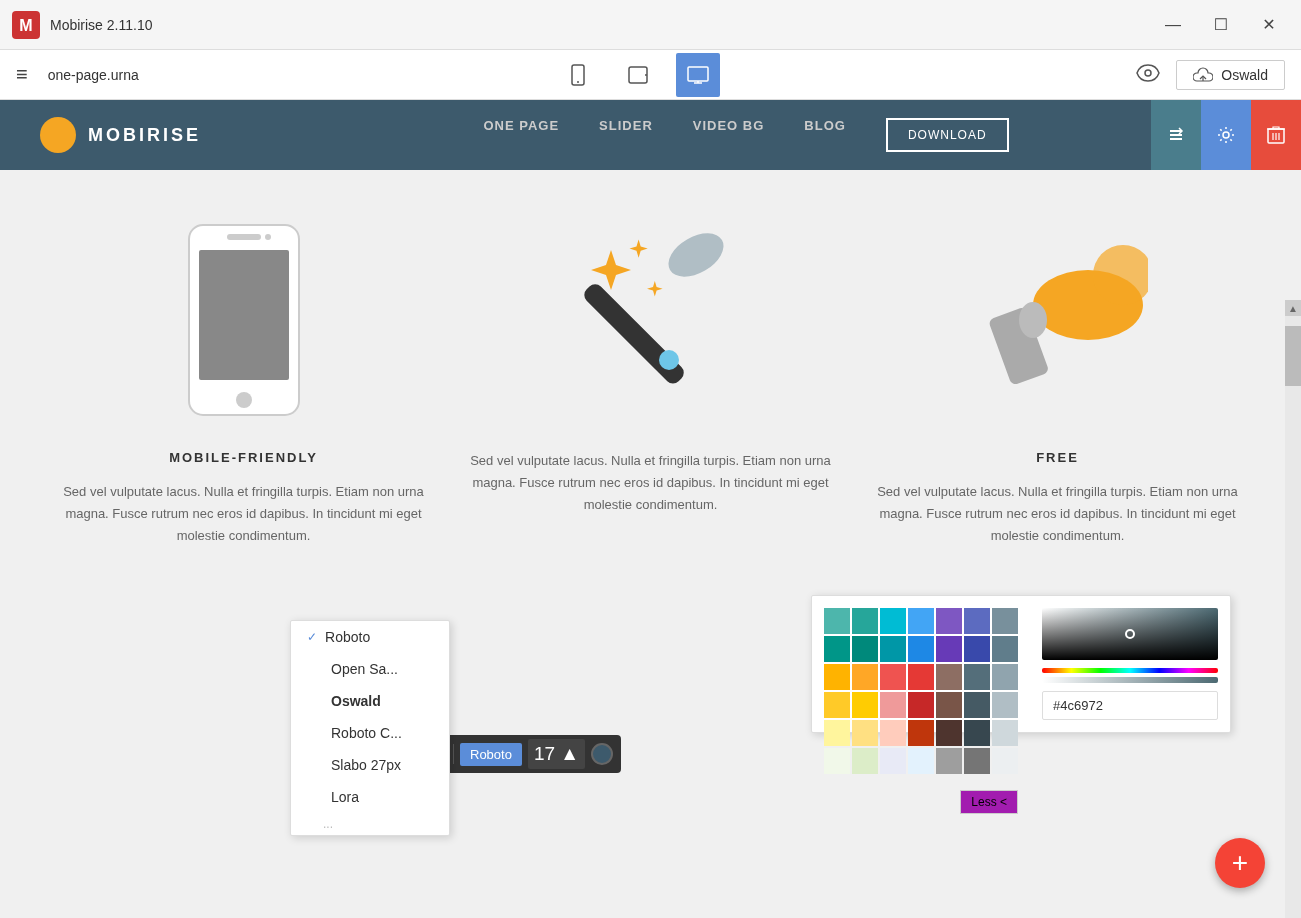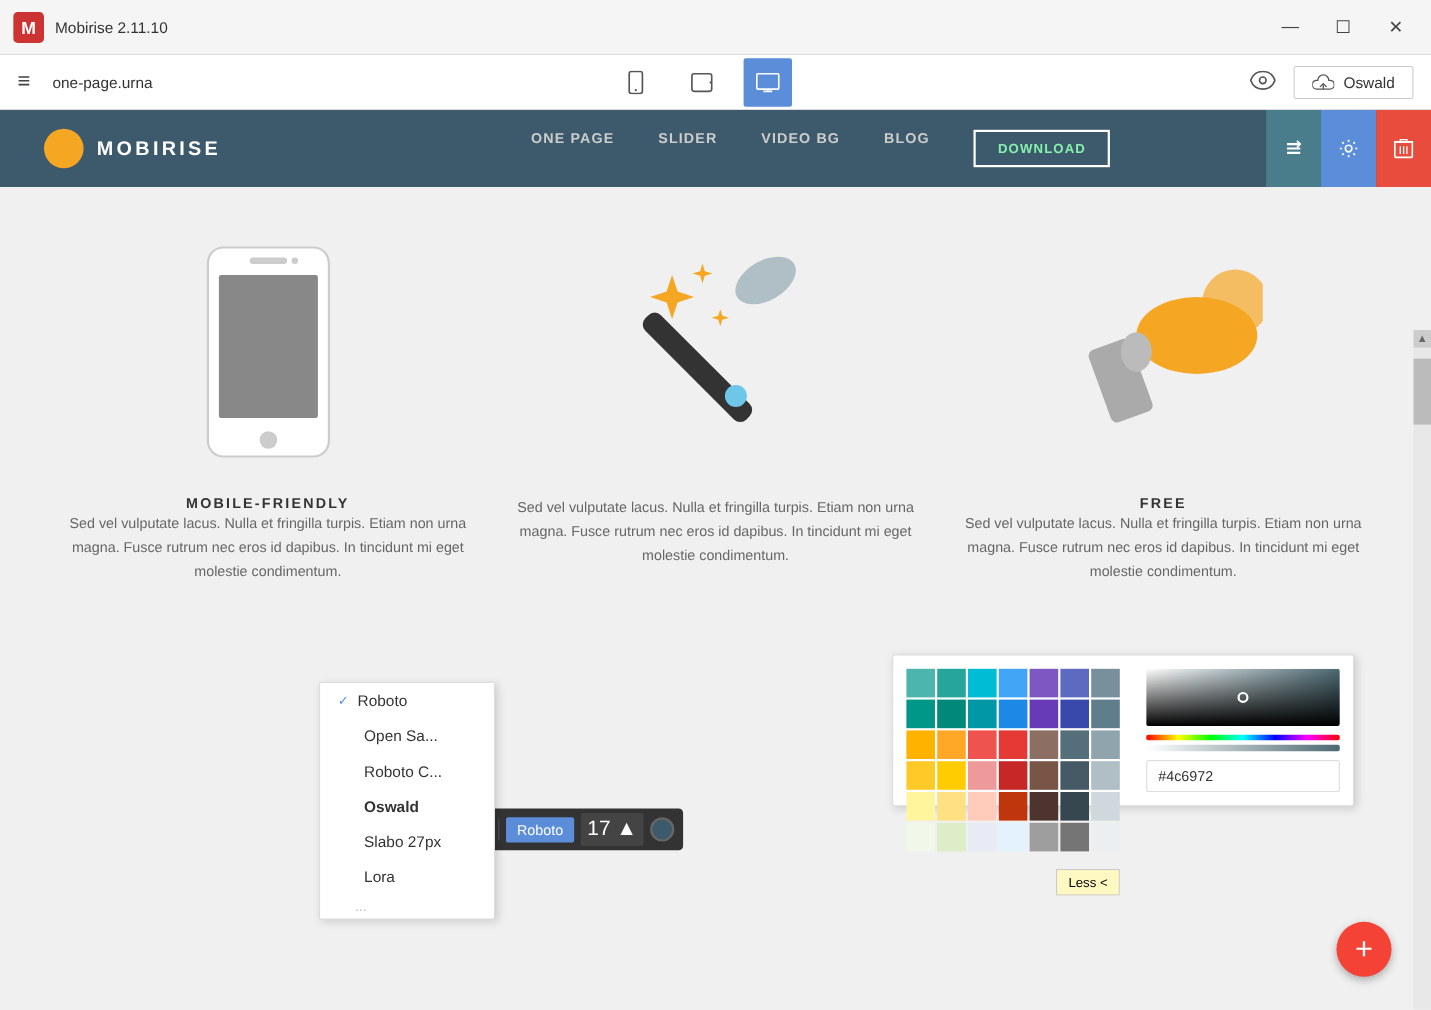--- a/index.html
+++ b/index.html
@@ -48,22 +48,22 @@
     .site-header {
       height: 70px; background: #3d5a6c; display: flex; align-items: center;
       padding: 0 40px; gap: 30px; position: relative;
     }
     .site-logo { display: flex; align-items: center; gap: 12px; }
     .logo-circle { width: 36px; height: 36px; border-radius: 50%; background: #f5a623; }
     .logo-text { color: white; font-size: 18px; font-weight: 700; letter-spacing: 3px; }
     .site-nav { flex: 1; display: flex; justify-content: center; gap: 40px; }
     .nav-item { color: #ccc; font-size: 13px; font-weight: 600; letter-spacing: 1px; cursor: pointer; }
     .download-btn {
-      border: 2px solid white; color: #86efac; padding: 8px 20px;
-      font-size: 12px; font-weight: 700; letter-spacing: 1px; cursor: pointer;
+      border: 2px solid white; color: #ffffff; padding: 8px 20px;
+      font-size: 12px; font-weight: 400; letter-spacing: 1px; cursor: pointer;
       background: transparent;
     }
     .header-tools {
       position: absolute; right: 0; top: 0; bottom: 0;
       display: flex; align-items: stretch;
     }
     .header-tool-btn {
       width: 50px; display: flex; align-items: center; justify-content: center;
       cursor: pointer; font-size: 18px;
     }
@@ -82,20 +82,21 @@
     .columns {
       display: flex; padding: 40px 60px 20px; gap: 40px;
     }
     .col { flex: 1; text-align: center; }
     .col-image {
       width: 100%; height: 220px; display: flex; align-items: center; justify-content: center;
       margin-bottom: 20px;
     }
     .col-title {
       font-size: 13px; font-weight: 700; letter-spacing: 2px; color: #333;
+      margin-bottom: 16px;
     }
     .col-text { font-size: 13px; color: #666; line-height: 1.7; }
 
     
     .scrollbar {
       position: absolute; right: 0; top: 130px; width: 16px;
       height: calc(918px - 130px); background: #e8e8e8;
       display: flex; flex-direction: column;
     }
     .scrollbar-thumb {
@@ -146,21 +147,21 @@
       background: white; border: 1px solid #ddd; border-radius: 2px;
       z-index: 200; box-shadow: 2px 2px 8px rgba(0,0,0,0.15);
       display: flex; gap: 0;
     }
     .color-swatches { padding: 12px; }
     .swatch-grid { display: grid; grid-template-columns: repeat(7, 26px); gap: 2px; }
     .swatch {
       width: 26px; height: 26px; cursor: pointer;
     }
     .less-btn {
-      margin-top: 8px; border: 1px solid #ccc; background: #fef9c3;
+      margin-top: 8px; border: 1px solid #ccc; background: #a21caf;
       padding: 4px 10px; font-size: 12px; cursor: pointer;
       float: right;
     }
     .gradient-picker { width: 200px; display: flex; flex-direction: column; padding: 12px; }
     .gradient-area {
       width: 176px; height: 150px; position: relative; cursor: crosshair;
       background: linear-gradient(to bottom, rgba(0,0,0,0) 0%, rgba(0,0,0,1) 100%),
                   linear-gradient(to right, rgba(255,255,255,1) 0%, #4c6972 100%);
       border-radius: 2px;
     }
@@ -374,27 +375,27 @@
 
   <div class="font-dropdown" style="left:390px;bottom:195px;bottom:auto;top:450px;">
     <div class="font-item active">
       <span class="checkmark">✓</span>
       <span>Roboto</span>
     </div>
     <div class="font-item">
       <span style="width:16px;display:inline-block;"></span>
       <span>Open Sa...</span>
     </div>
+    <div class="font-item bold">
+      <span style="width:16px;display:inline-block;"></span>
+      <span>Oswald</span>
+    </div>
     <div class="font-item">
       <span style="width:16px;display:inline-block;"></span>
       <span>Roboto C...</span>
-    </div>
-    <div class="font-item bold">
-      <span style="width:16px;display:inline-block;"></span>
-      <span>Oswald</span>
     </div>
     <div class="font-item">
       <span style="width:16px;display:inline-block;"></span>
       <span>Slabo 27px</span>
     </div>
     <div class="font-item">
       <span style="width:16px;display:inline-block;"></span>
       <span>Lora</span>
     </div>
     <div class="font-item" style="color:#bbb;font-size:12px;padding:4px 16px 4px 32px;">...</div>

